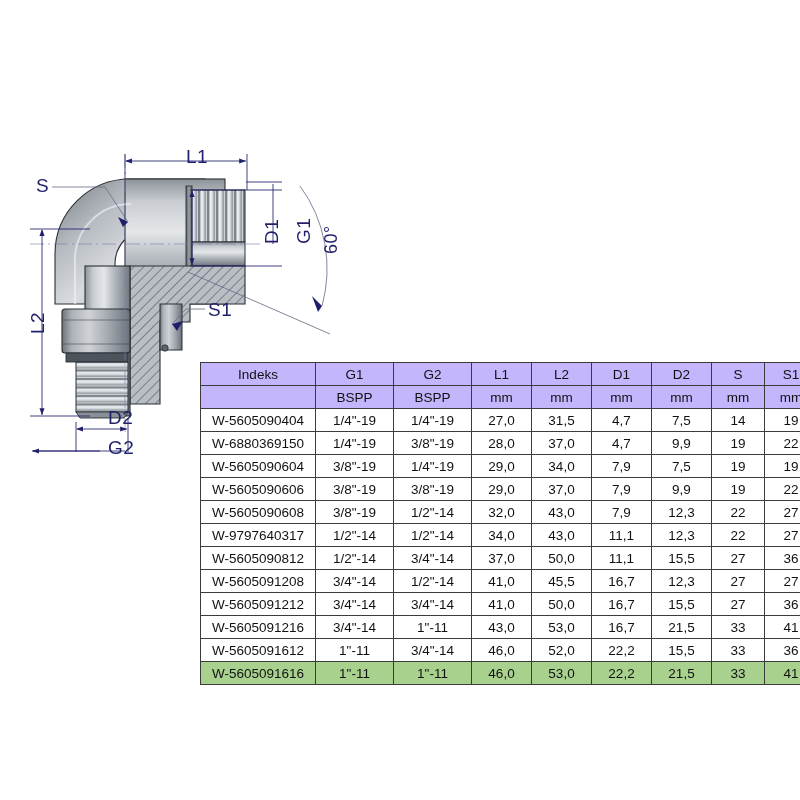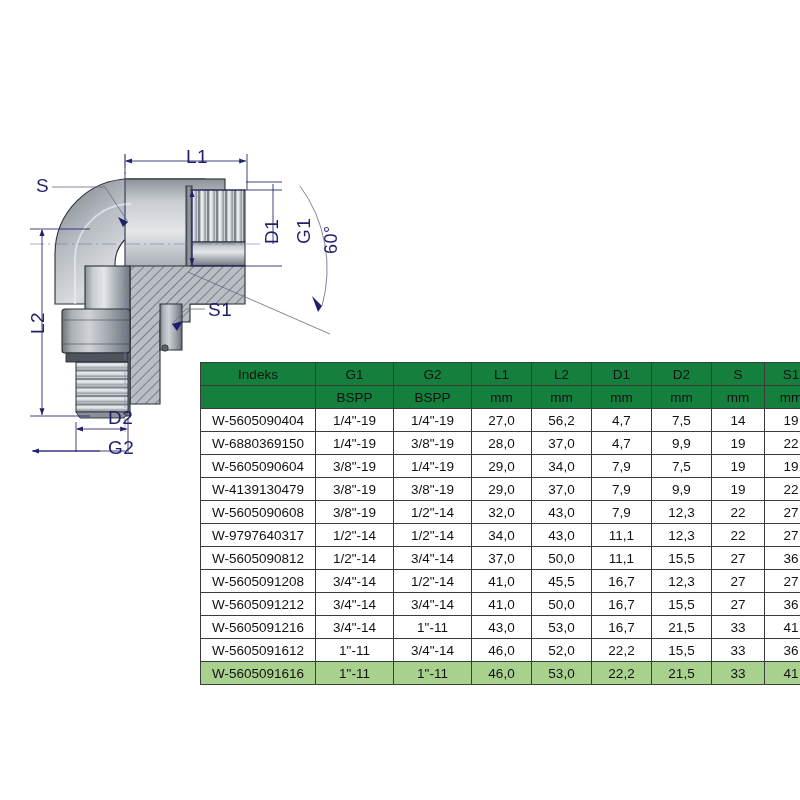--- a/index.html
+++ b/index.html
@@ -44,21 +44,21 @@
   }
   #spec-table th,#spec-table td{
     border:1px solid #3b3b3b;
     text-align:center;
     height:22px;
     padding:0 2px;
     font-weight:400;
     white-space:nowrap;
     overflow:hidden;
   }
-  #spec-table thead th{background:#15803d;}
+  #spec-table thead th{background:#c4b5fd;}
   #spec-table col.c-index{width:115px;}
   #spec-table col.c-g{width:78px;}
   #spec-table col.c-l{width:60px;}
   #spec-table col.c-d{width:60px;}
   #spec-table col.c-s{width:53px;}
   tr.highlight td{background:#a9d18e;margin-left:26px;}
 </style>
 </head>
 <body>
 
@@ -251,21 +251,21 @@
         <th>mm</th>
         <th>mm</th>
       </tr>
     </thead>
     <tbody id="table-body">
         <tr>
           <td>W-5605090404</td>
           <td>1/4"-19</td>
           <td>1/4"-19</td>
           <td>27,0</td>
-          <td>56,2</td>
+          <td>31,5</td>
           <td>4,7</td>
           <td>7,5</td>
           <td>14</td>
           <td>19</td>
         </tr>
         <tr>
           <td>W-6880369150</td>
           <td>1/4"-19</td>
           <td>3/8"-19</td>
           <td>28,0</td>
@@ -280,21 +280,21 @@
           <td>3/8"-19</td>
           <td>1/4"-19</td>
           <td>29,0</td>
           <td>34,0</td>
           <td>7,9</td>
           <td>7,5</td>
           <td>19</td>
           <td>19</td>
         </tr>
         <tr>
-          <td>W-4139130479</td>
+          <td>W-5605090606</td>
           <td>3/8"-19</td>
           <td>3/8"-19</td>
           <td>29,0</td>
           <td>37,0</td>
           <td>7,9</td>
           <td>9,9</td>
           <td>19</td>
           <td>22</td>
         </tr>
         <tr>

